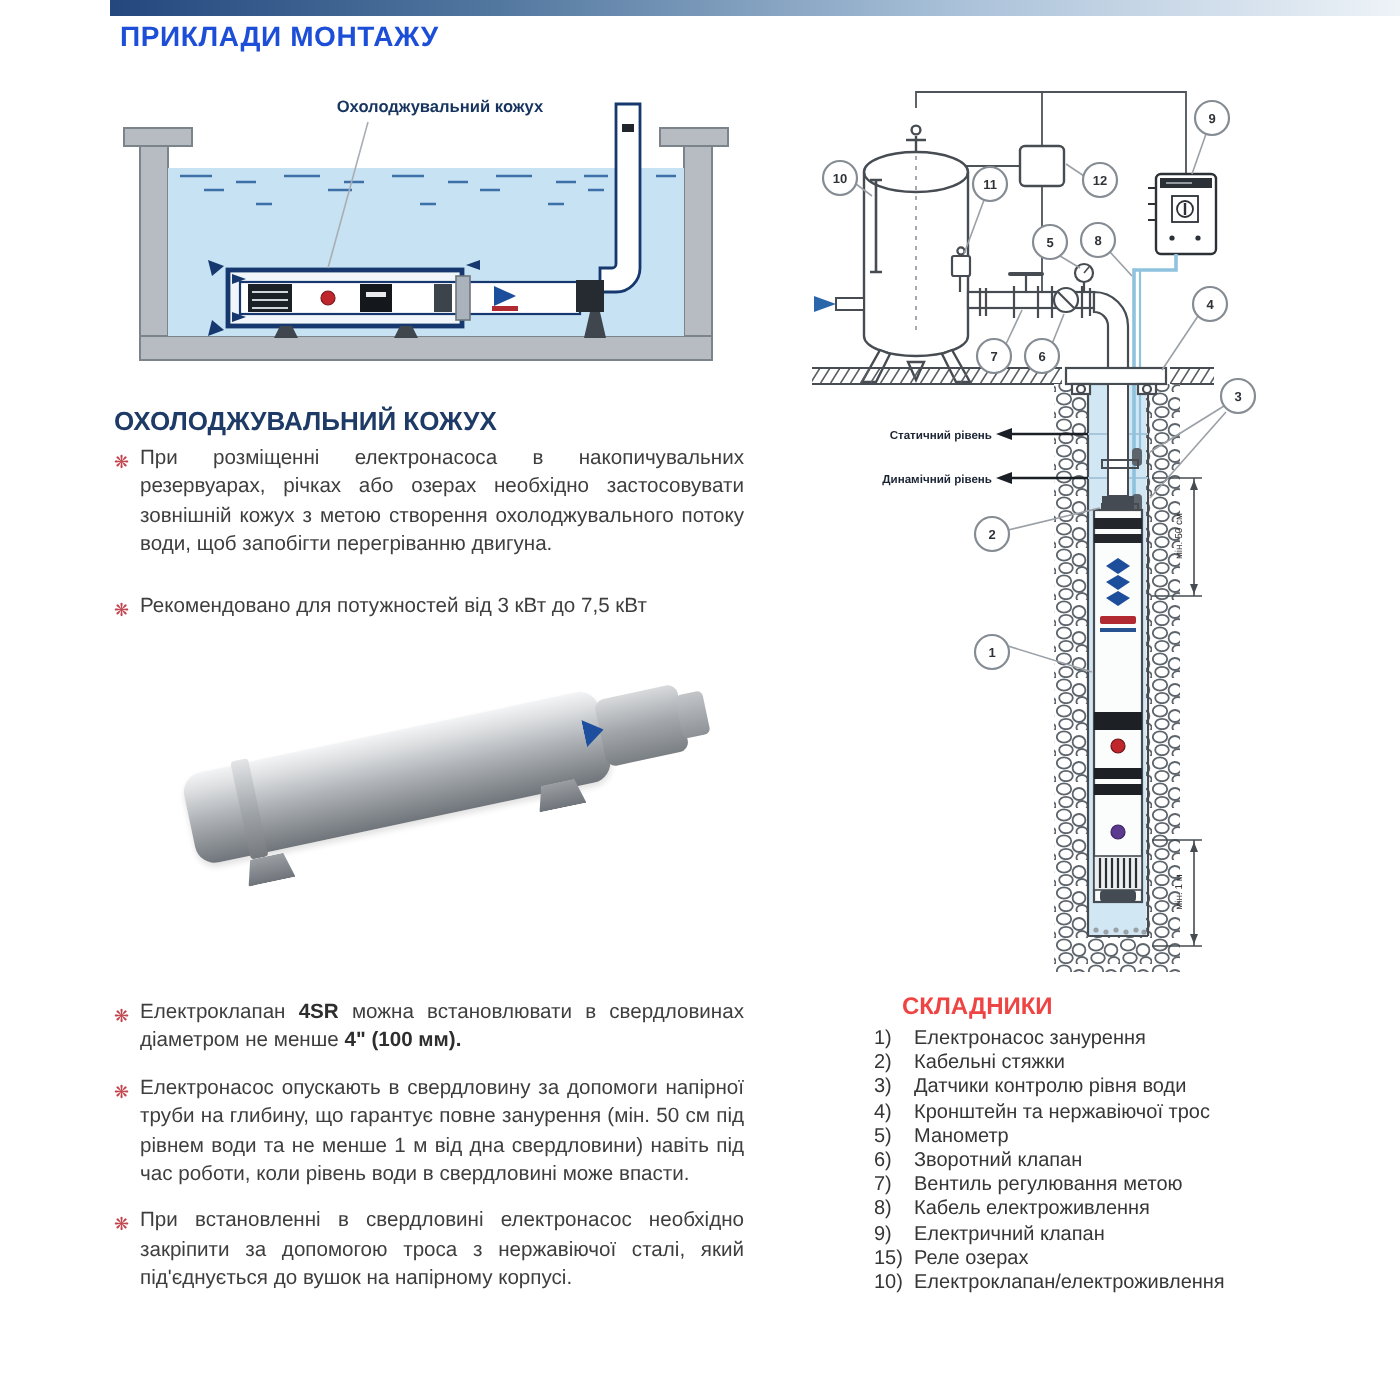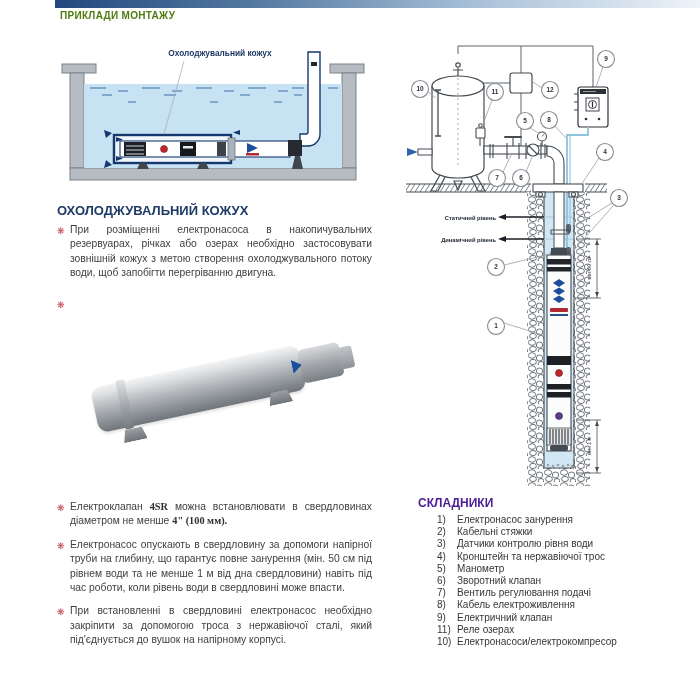--- a/index.html
+++ b/index.html
@@ -1,34 +1,34 @@
 <!DOCTYPE html>
 <html><head>
 <meta charset="utf-8">
 <style>
   html,body{margin:0;padding:0;background:#fff;}
   #page{position:relative;width:700px;height:700px;background:#ffffff;overflow:hidden;
         font-family:"Liberation Sans","DejaVu Sans",sans-serif;color:#3f3f3f;}
   .topbar{position:absolute;left:55px;top:0;width:645px;height:8px;
           background:linear-gradient(to right,#24487e 0%,#52779f 30%,#a8c0d8 65%,#eef3f8 100%);}
-  .pagetitle{position:absolute;left:60px;top:10px;font-size:10px;font-weight:bold;
-             color:#4d7c0f;letter-spacing:.3px;}
+  .pagetitle{position:absolute;left:60px;top:10px;font-size:14px;font-weight:bold;
+             color:#1d4ed8;letter-spacing:.3px;}
   .secheading{position:absolute;left:57px;top:203px;font-size:13px;font-weight:bold;color:#1e3a66;}
   .bullets{position:absolute;width:315px;}
   .b1{left:57px;top:223px;}
   .b2{left:57px;top:500px;}
   .bullet{position:relative;padding-left:13px;font-size:10.3px;line-height:14.4px;
           text-align:justify;color:#3e3e3e;margin-bottom:9px;}
   .bullet .mark{position:absolute;left:0;top:1px;color:#c2454e;font-size:9px;}
-  .bullet b{color:#2e2e2e;font-family:Liberation Serif, serif;}
+  .bullet b{color:#2e2e2e;}
   svg text{font-family:"Liberation Sans","DejaVu Sans",sans-serif;}
   .dsvg{position:absolute;}
   #cool-svg{left:52px;top:40px;}
   #well-svg{left:400px;top:40px;}
-  .comp-heading{position:absolute;left:418px;top:496px;font-size:12px;font-weight:bold;color:#4c1d95;}
+  .comp-heading{position:absolute;left:451px;top:496px;font-size:12px;font-weight:bold;color:#ef4444;}
   .complist{position:absolute;left:437px;top:514px;width:255px;}
   .comp-item{display:flex;font-size:10px;line-height:12.2px;color:#363636;}
   .comp-item .n{width:20px;flex:none;}
   
   .photo{position:absolute;left:45px;top:316px;width:330px;height:150px;}
   .ph-rot{position:absolute;left:12px;top:38px;width:300px;height:72px;
           transform:rotate(-12deg);transform-origin:50% 50%;}
   .ph-body{position:absolute;left:36px;top:10px;width:212px;height:46px;border-radius:10px;
            background:linear-gradient(180deg,#f3f4f5 0%,#dddfe1 18%,#b2b6ba 48%,#8b9095 78%,#70757b 100%);
            box-shadow:0 2px 3px rgba(0,0,0,.12);}
@@ -107,20 +107,21 @@
   </svg>
 
   <div class="secheading">ОХОЛОДЖУВАЛЬНИЙ КОЖУХ</div>
   <div class="bullets b1">
     <div class="bullet">
       <span class="mark">❋</span>
       <span>При розміщенні електронасоса в накопичувальних резервуарах, річках або озерах необхідно застосовувати зовнішній кожух з метою створення охолоджувального потоку води, щоб запобігти перегріванню двигуна.</span>
     </div>
     <div class="bullet" style="margin-top:16px;">
       <span class="mark">❋</span>
+      <span>Рекомендовано для потужностей від 3 кВт до 7,5 кВт</span>
     </div>
   </div>
 
   <div class="photo">
     <div class="ph-rot">
       <div class="ph-body"></div>
       <div class="ph-mesh"></div>
       <div class="ph-collar"></div>
       <div class="ph-right"></div>
       <div class="ph-nose"></div>
@@ -407,33 +408,33 @@
     <div class="comp-item">
         <span class="n">5)</span>
         <span>Манометр</span>
       </div>
     <div class="comp-item">
         <span class="n">6)</span>
         <span>Зворотний клапан</span>
       </div>
     <div class="comp-item">
         <span class="n">7)</span>
-        <span>Вентиль регулювання подачі</span>
+        <span>Вентиль регулювання метою</span>
       </div>
     <div class="comp-item">
         <span class="n">8)</span>
         <span>Кабель електроживлення</span>
       </div>
     <div class="comp-item">
         <span class="n">9)</span>
         <span>Електричний клапан</span>
       </div>
     <div class="comp-item">
-        <span class="n">11)</span>
+        <span class="n">15)</span>
         <span>Реле озерах</span>
       </div>
     <div class="comp-item">
         <span class="n">10)</span>
-        <span>Електронасоси/електрокомпресор</span>
+        <span>Електроклапан/електроживлення</span>
       </div>
   </div>
 
 </div>
 
 </body></html>

